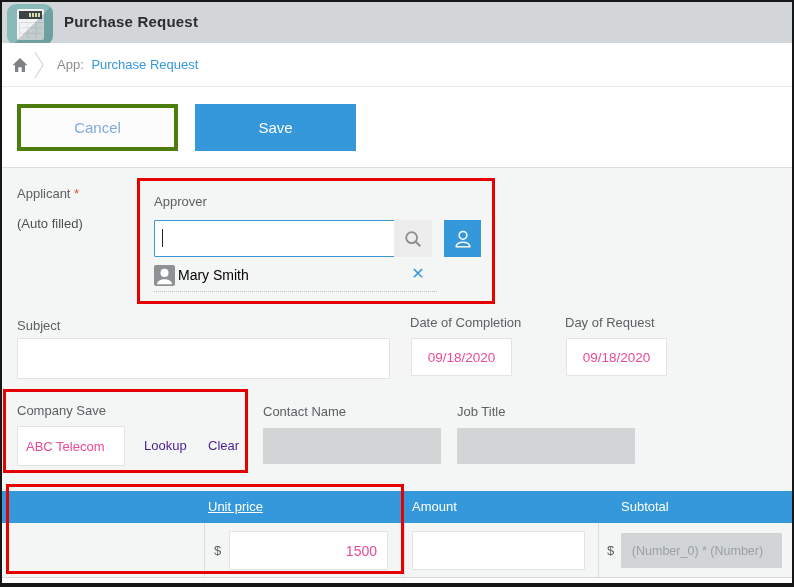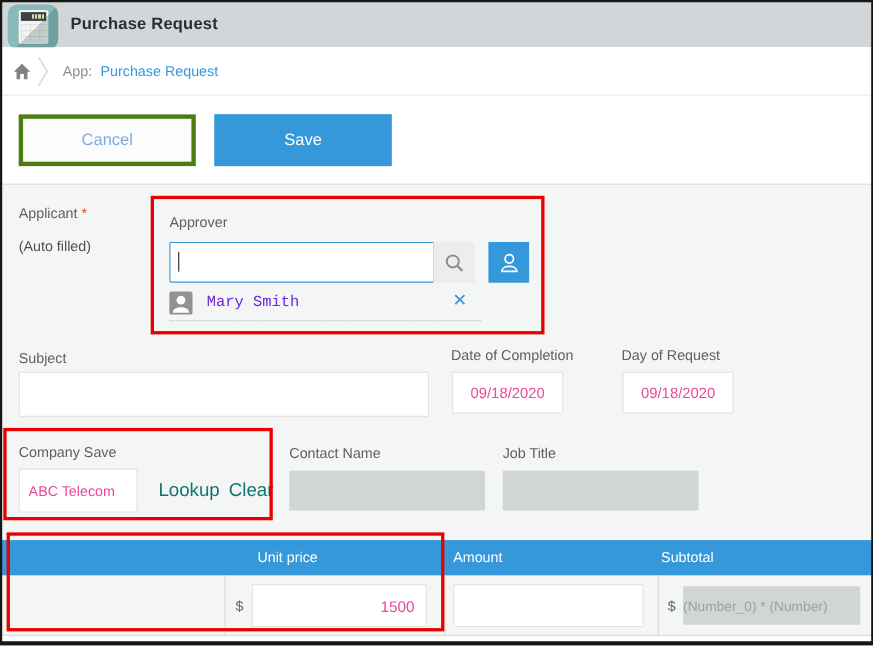--- a/index.html
+++ b/index.html
@@ -40,37 +40,37 @@
   .txt-input { position:absolute; background:#fff; border:1px solid #e3e3e3; border-radius:1px; font-family:"Liberation Sans",sans-serif; font-size:13px; color:#ec4899; padding:0 8px; outline:none; }
   .disabled-field { position:absolute; background:#d2d5d6; border:none; border-radius:1px; font-family:"Liberation Sans",sans-serif; font-size:12.5px; color:#9aa0a4; outline:none; }
   .disabled-field::placeholder { color:#9aa0a4; opacity:1; }
 
   
   .approver-input { left:154px; top:52px; width:241px; height:37px; border:1px solid #3b97d3; }
   .caret { position:absolute; left:162px; top:61px; width:1px; height:18px; background:#222; }
   .search-btn { position:absolute; left:394px; top:52px; width:38px; height:37px; background:#ededed; border:none; cursor:pointer; }
   .person-btn { position:absolute; left:444px; top:52px; width:37px; height:37px; background:#3498db; border:none; cursor:pointer; }
   .avatar { position:absolute; left:154px; top:97px; width:21px; height:21px; background:#8f9294; border-radius:2px; }
-  .mary-name { position:absolute; left:188px; top:97px; height:21px; line-height:21px; font-size:14px; color:#6d28d9;font-family:Liberation Mono, monospace; }
+  .mary-name { position:absolute; left:178px; top:97px; height:21px; line-height:21px; font-size:14px; color:#000000; }
   .remove-x { position:absolute; left:406px; top:94px; width:24px; height:24px; line-height:24px; text-align:center; color:#3498db; font-size:16px; cursor:pointer; }
   .dotted-line { position:absolute; left:154px; top:123px; width:283px; border-bottom:1px dotted #c0c0c0; }
 
   
-  .link { position:absolute; font-size:17px; color:#0f766e; cursor:pointer;text-align:right; }
+  .link { position:absolute; font-size:13px; color:#4c1d95; cursor:pointer;text-align:right; }
 
   
   .red-box { position:absolute; border:3px solid #e60000; z-index:40; pointer-events:none; }
   .red-approver { left:137px; top:10px;  width:358px; height:126px; }
   .red-company  { left:3px;   top:221px; width:245px; height:84px; }
   .red-table    { left:6px;   top:316px; width:398px; height:90px; }
 
   
   .tbl-header { position:absolute; left:0; top:323px; width:794px; height:32px; background:#3498db; }
   .tbl-header .th { position:absolute; top:0; height:32px; line-height:32px; font-size:13px; color:#fff; }
-  .th-0 { left:28px; } .th-1 { left:234px; } .th-2 { left:412px; } .th-3 { left:601px; }
+  .th-0 { left:28px; } .th-1 { left:208px;text-decoration:underline; } .th-2 { left:412px; } .th-3 { left:621px; }
   .tbl-row { position:absolute; left:0; top:355px; width:794px; height:55px; border-bottom:1px solid #d8d8d8; }
   .col-div { position:absolute; top:355px; height:55px; width:1px; background:#dcdcdc; }
   .cd-1 { left:204px; } .cd-2 { left:404px; } .cd-3 { left:598px; }
   .currency { position:absolute; top:363px; height:39px; line-height:39px; font-size:13px; color:#5d6063; }
 </style>
 </head>
 <body>
 
 <div class="screen">
 
@@ -164,17 +164,17 @@
     </div>
     <div class="tbl-row"></div>
     <div class="col-div cd-1"></div>
     <div class="col-div cd-2"></div>
     <div class="col-div cd-3"></div>
 
     <div class="currency" style="left:214px;">$</div>
     <input class="txt-input" style="left: 229px; top: 363px; width: 159px; height: 39px; text-align: right; padding-right: 10px; font-size: 14px;" value="1500">
     <input class="txt-input" style="left: 412px; top: 363px; width: 173px; height: 39px;" value="">
     <div class="currency" style="left:607px;">$</div>
-    <input class="disabled-field" style="left: 621px; top: 365px; width: 161px; height: 35px; text-align: left; padding-right: 8px;" disabled="" placeholder="(Number_0) * (Number)">
+    <input class="disabled-field" style="left: 621px; top: 365px; width: 161px; height: 35px; text-align: center; padding-right: 8px;" disabled="" placeholder="(Number_0) * (Number)">
   </div>
 
   <div class="frame"></div>
 </div>
 
 </body></html>

